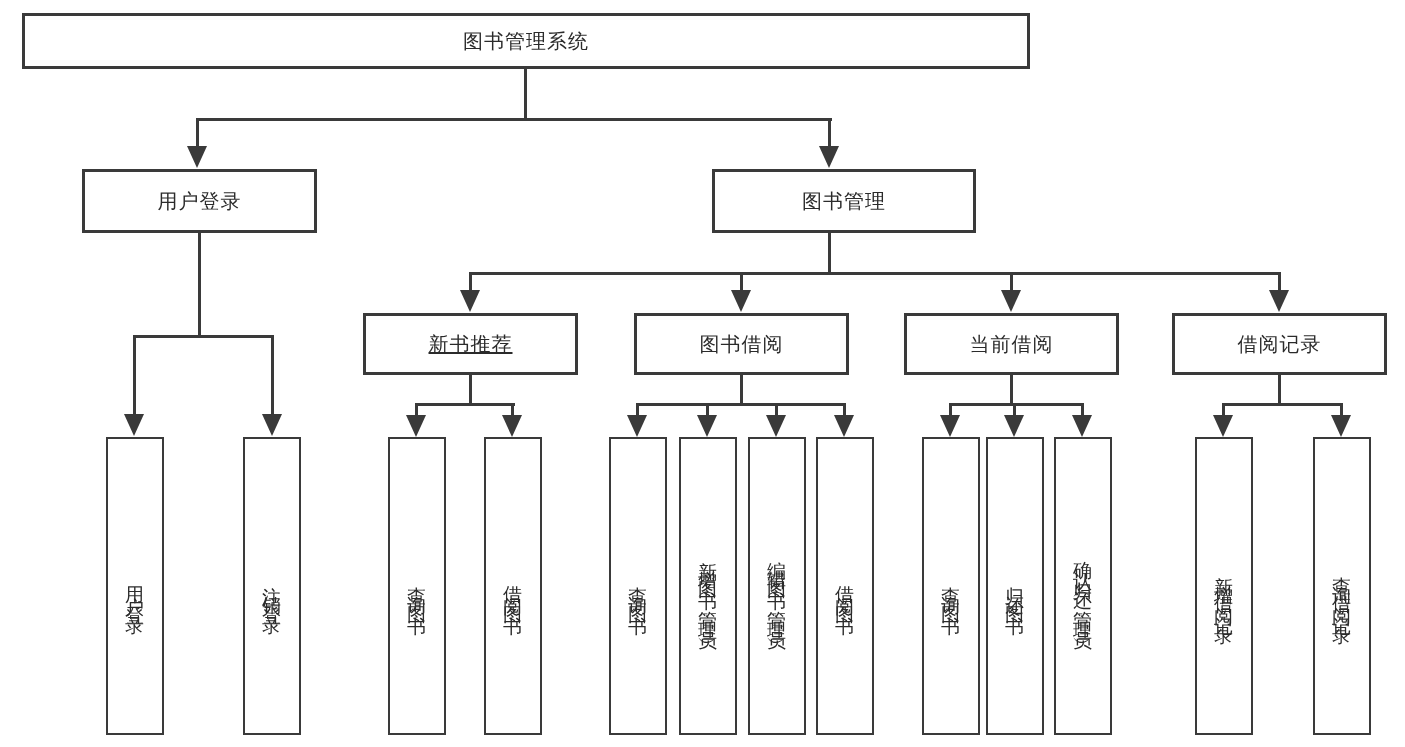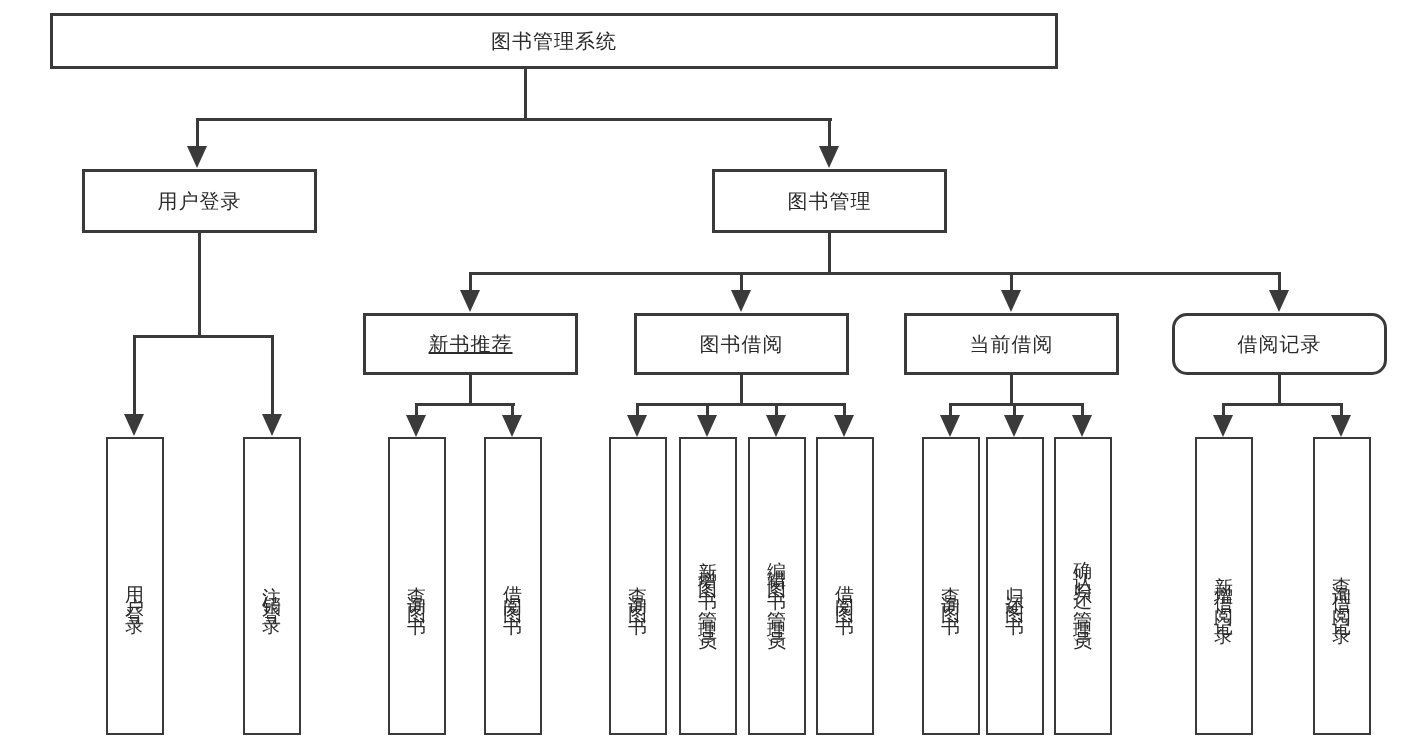--- a/index.html
+++ b/index.html
@@ -62,35 +62,35 @@
     color: var(--wm);
     letter-spacing: 0.5px;
     z-index: 5;
   }
 </style>
 </head>
 <body>
 
 <div class="canvas">
 
-  <div class="box" style="left:22px; top:13px; width:1008px; height:56px;margin-left:28px;">
+  <div class="box" style="left:22px; top:13px; width:1008px; height:56px;">
     <span>图书管理系统</span>
   </div>
 
   <div class="vline" style="left:524px; top:69px; height:52px;"></div>
   <div class="hline" style="left:196px; top:118px; width:636px;"></div>
   <div class="vline" style="left:196px; top:118px; height:30px;"></div>
   <div class="arr" style="left:187px; top:146px;"></div>
   <div class="vline" style="left:828px; top:118px; height:30px;"></div>
   <div class="arr" style="left:819px; top:146px;"></div>
 
   <div class="box" style="left:82px; top:169px; width:235px; height:64px;">
     <span>用户登录</span>
   </div>
-  <div class="box" style="left:712px; top:169px; width:235px; height:64px;font-family:Liberation Serif, serif;">
+  <div class="box" style="left:712px; top:169px; width:264px; height:64px;font-family:Liberation Serif, serif;">
     <span>图书管理</span>
   </div>
 
   <div class="vline" style="left:198px; top:233px; height:105px;"></div>
   <div class="hline" style="left:133px; top:335px; width:141px;"></div>
   <div class="vline" style="left:133px; top:335px; height:80px;"></div>
   <div class="arr" style="left:124px; top:414px;"></div>
   <div class="vline" style="left:271px; top:335px; height:80px;"></div>
   <div class="arr" style="left:262px; top:414px;"></div>
 
@@ -107,21 +107,21 @@
 
   <div class="box" style="left:363px; top:313px; width:215px; height:62px;text-decoration:underline;">
     <span>新书推荐</span>
   </div>
   <div class="box" style="left:904px; top:313px; width:215px; height:62px;">
     <span>当前借阅</span>
   </div>
   <div class="box" style="left:634px; top:313px; width:215px; height:62px;">
     <span>图书借阅</span>
   </div>
-  <div class="box" style="left:1172px; top:313px; width:215px; height:62px;border-radius:15px;">
+  <div class="box" style="left:1172px; top:313px; width:215px; height:62px;">
     <span>借阅记录</span>
   </div>
 
   <div class="vline" style="left:469px; top:375px; height:31px;"></div>
   <div class="hline" style="left:415px; top:403px; width:100px;"></div>
   <div class="vline" style="left:415px; top:403px; height:13px;"></div>
   <div class="arr" style="left:406px; top:415px;"></div>
   <div class="vline" style="left:511px; top:403px; height:13px;"></div>
   <div class="arr" style="left:502px; top:415px;"></div>
 

